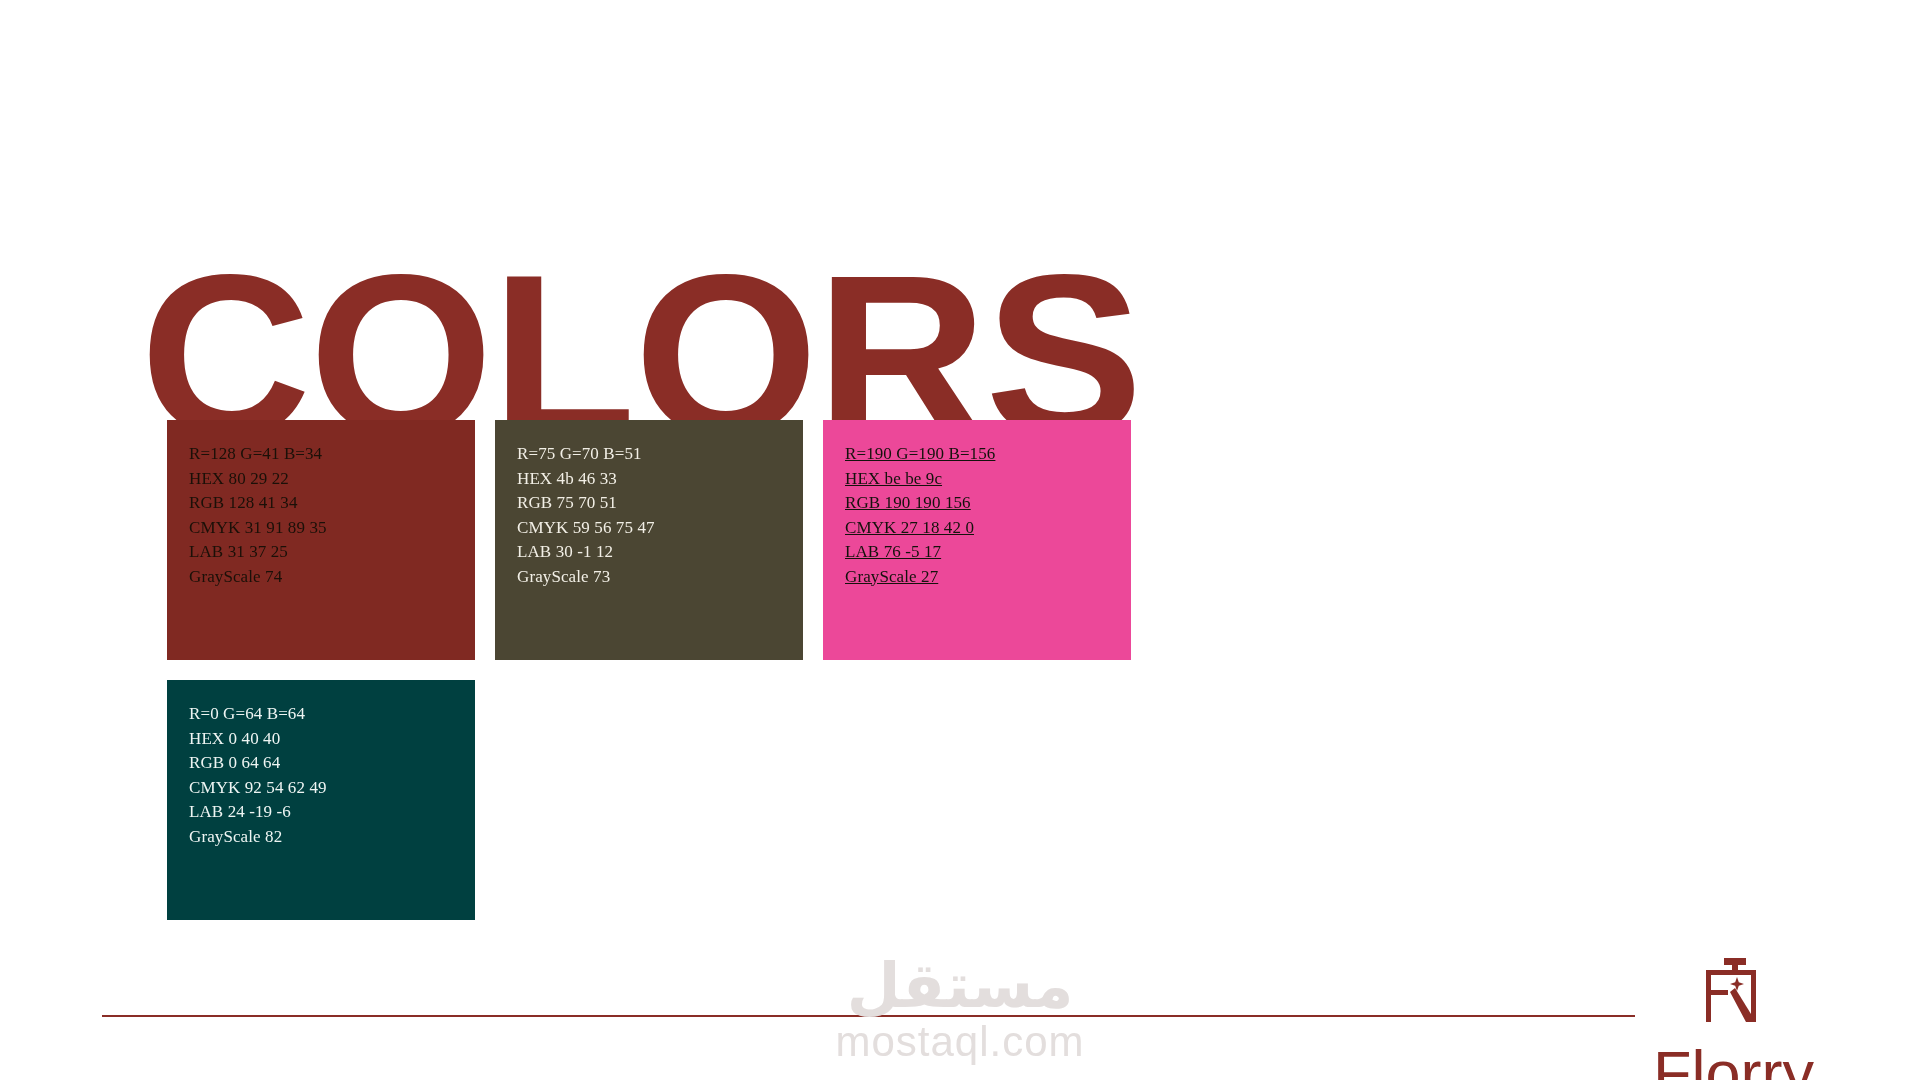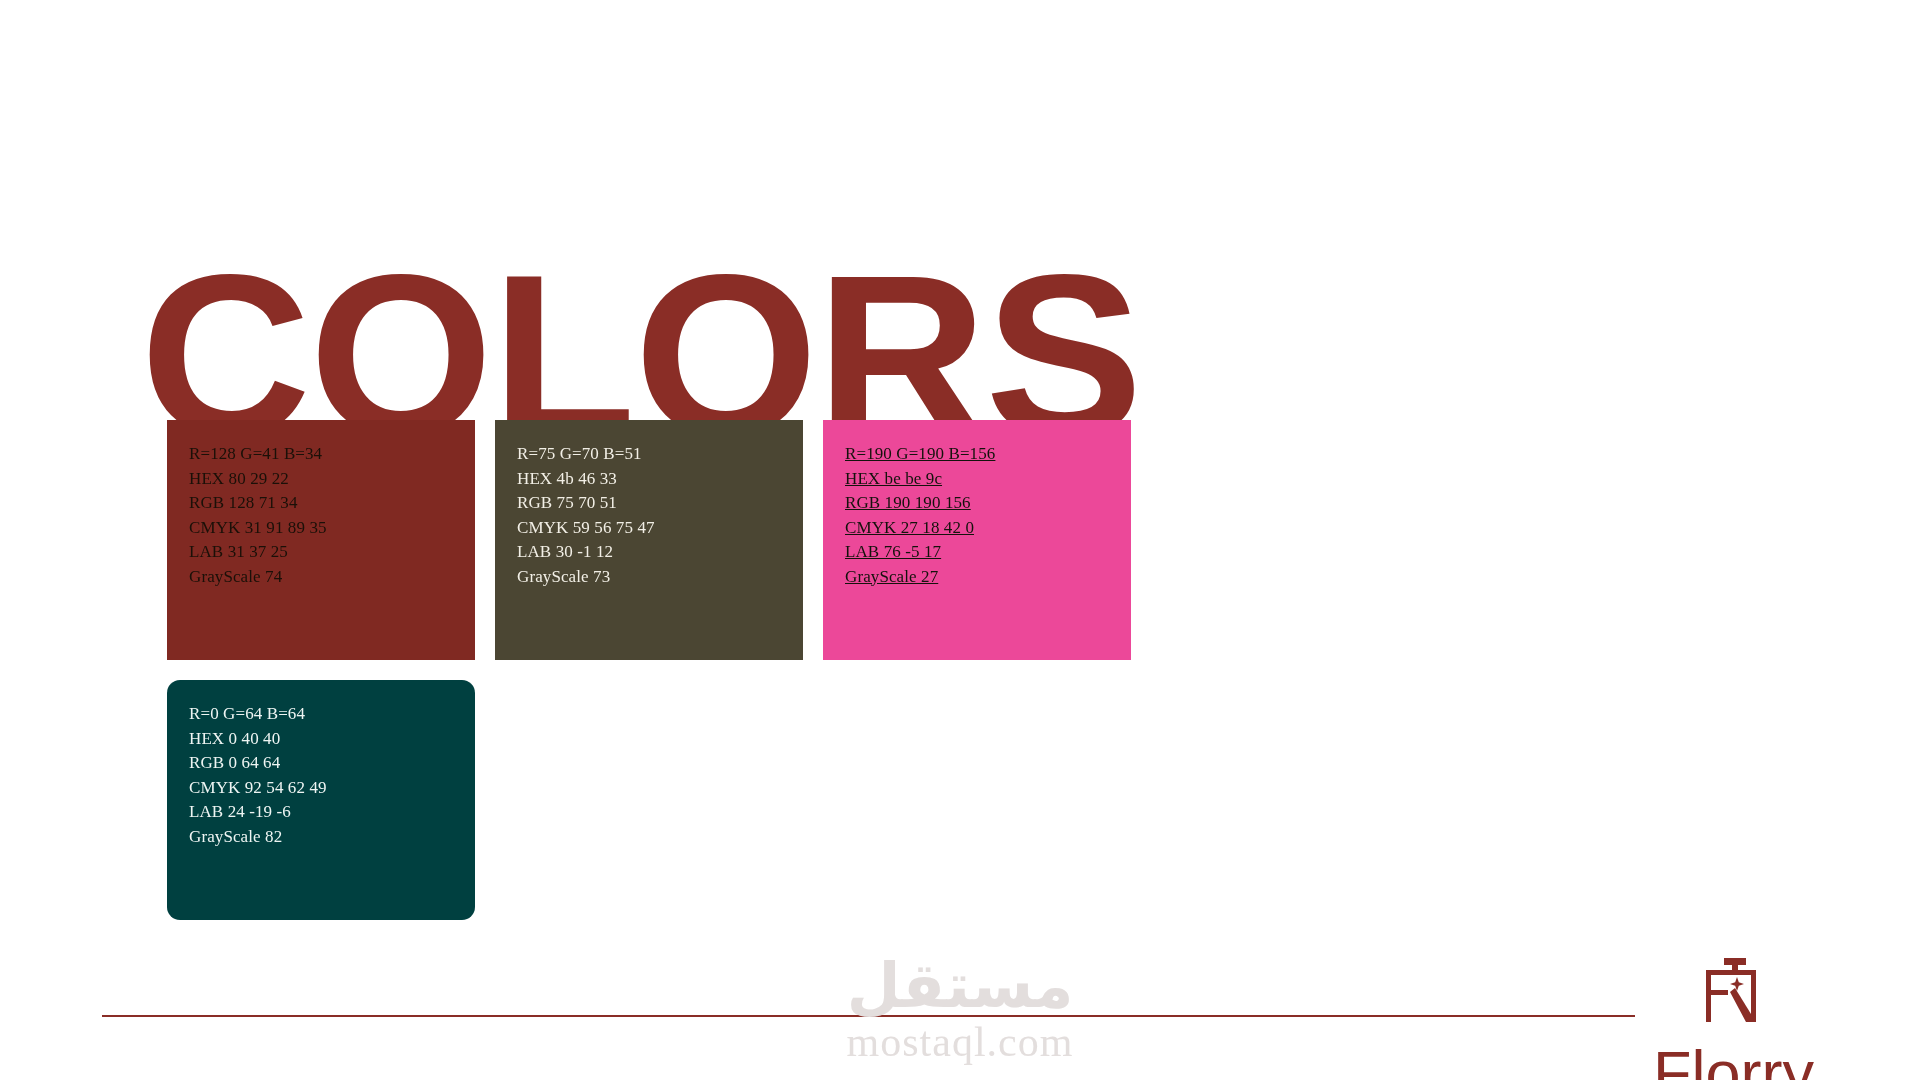--- a/index.html
+++ b/index.html
@@ -97,21 +97,21 @@
     display: block;
     font-family: "DejaVu Sans", sans-serif;
     font-size: 62px;
     line-height: 62px;
     color: #e3dedd;
     direction: rtl;
     font-weight: bold;
   }
   #watermark-domain {
     display: block;
-    font-family: Liberation Serif, serif;
+    font-family: Liberation Sans, sans-serif;
     font-size: 42px;
     line-height: 46px;
     letter-spacing: 1px;
     color: #e0dbda;
     margin-top: 2px;
   }
 
   #brand-logo {
     position: absolute;
     left: 1653px;
@@ -144,21 +144,21 @@
   <h1 id="page-title" style="color: rgb(138, 45, 38);">COLORS</h1>
 
   <div id="swatch-grid">
 
     <div class="swatch-row">
 
       <div class="swatch" style="background: rgb(128, 41, 34); color: rgb(26, 16, 8);">
         <div class="swatch-lines">
           <span class="swatch-line">R=128 G=41 B=34</span>
           <span class="swatch-line">HEX 80 29 22</span>
-          <span class="swatch-line">RGB 128 71 34</span>
+          <span class="swatch-line">RGB 128 41 34</span>
           <span class="swatch-line">CMYK 31 91 89 35</span>
           <span class="swatch-line">LAB 31 37 25</span>
           <span class="swatch-line">GrayScale 74</span>
         </div>
       </div>
 
       <div class="swatch" style="background: rgb(75, 70, 51); color: rgb(242, 239, 230);">
         <div class="swatch-lines">
           <span class="swatch-line">R=75 G=70 B=51</span>
           <span class="swatch-line">HEX 4b 46 33</span>
@@ -178,21 +178,21 @@
           <span class="swatch-line">LAB 76 -5 17</span>
           <span class="swatch-line">GrayScale 27</span>
         </div>
       </div>
 
 
     </div>
 
     <div class="swatch-row">
 
-      <div class="swatch" style="background: rgb(0, 64, 64); color: rgb(238, 245, 243); border-radius: 13px;">
+      <div class="swatch" style="background: rgb(0, 64, 64); color: rgb(238, 245, 243);">
         <div class="swatch-lines">
           <span class="swatch-line">R=0 G=64 B=64</span>
           <span class="swatch-line">HEX 0 40 40</span>
           <span class="swatch-line">RGB 0 64 64</span>
           <span class="swatch-line">CMYK 92 54 62 49</span>
           <span class="swatch-line">LAB 24 -19 -6</span>
           <span class="swatch-line">GrayScale 82</span>
         </div>
       </div>
 

